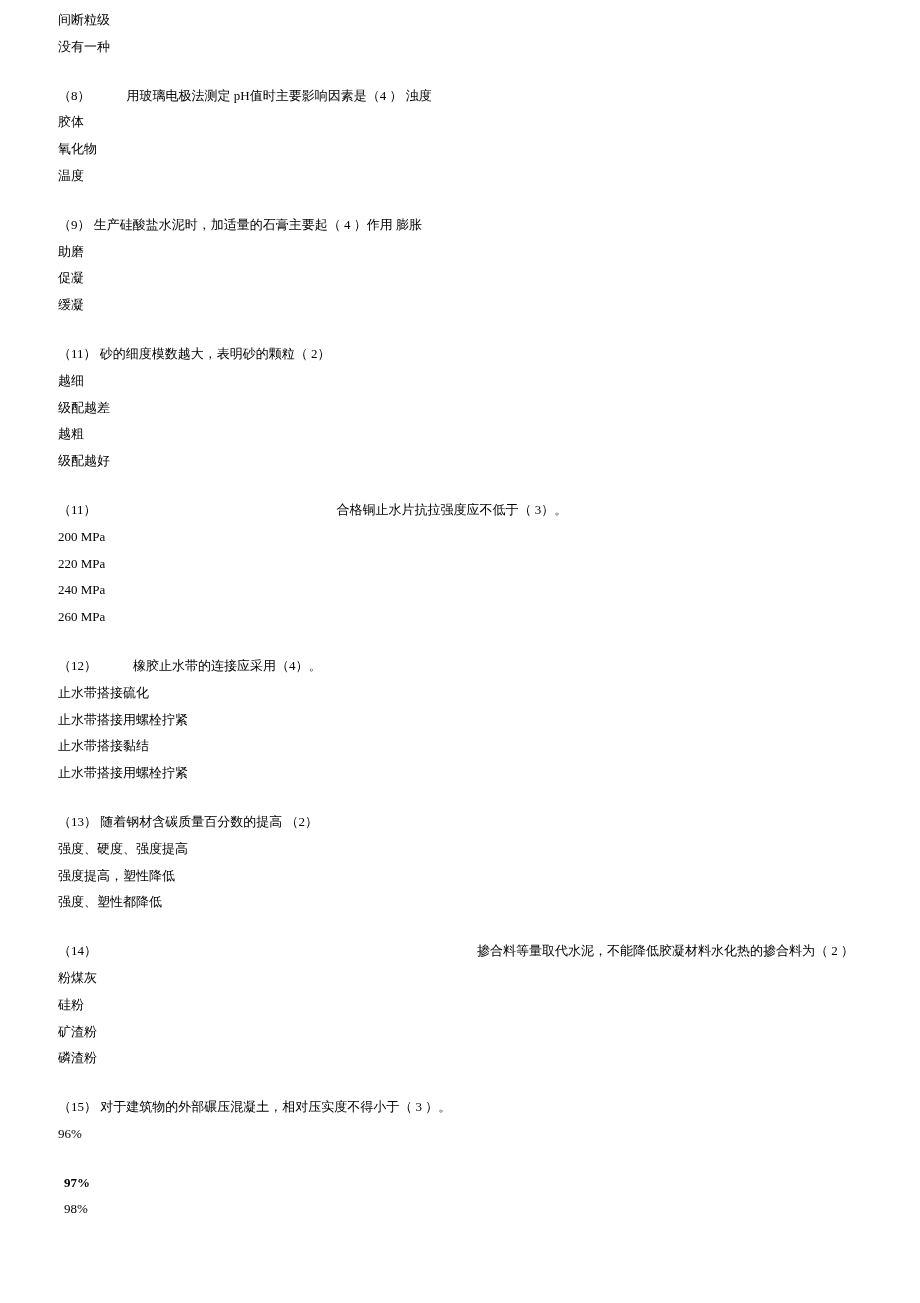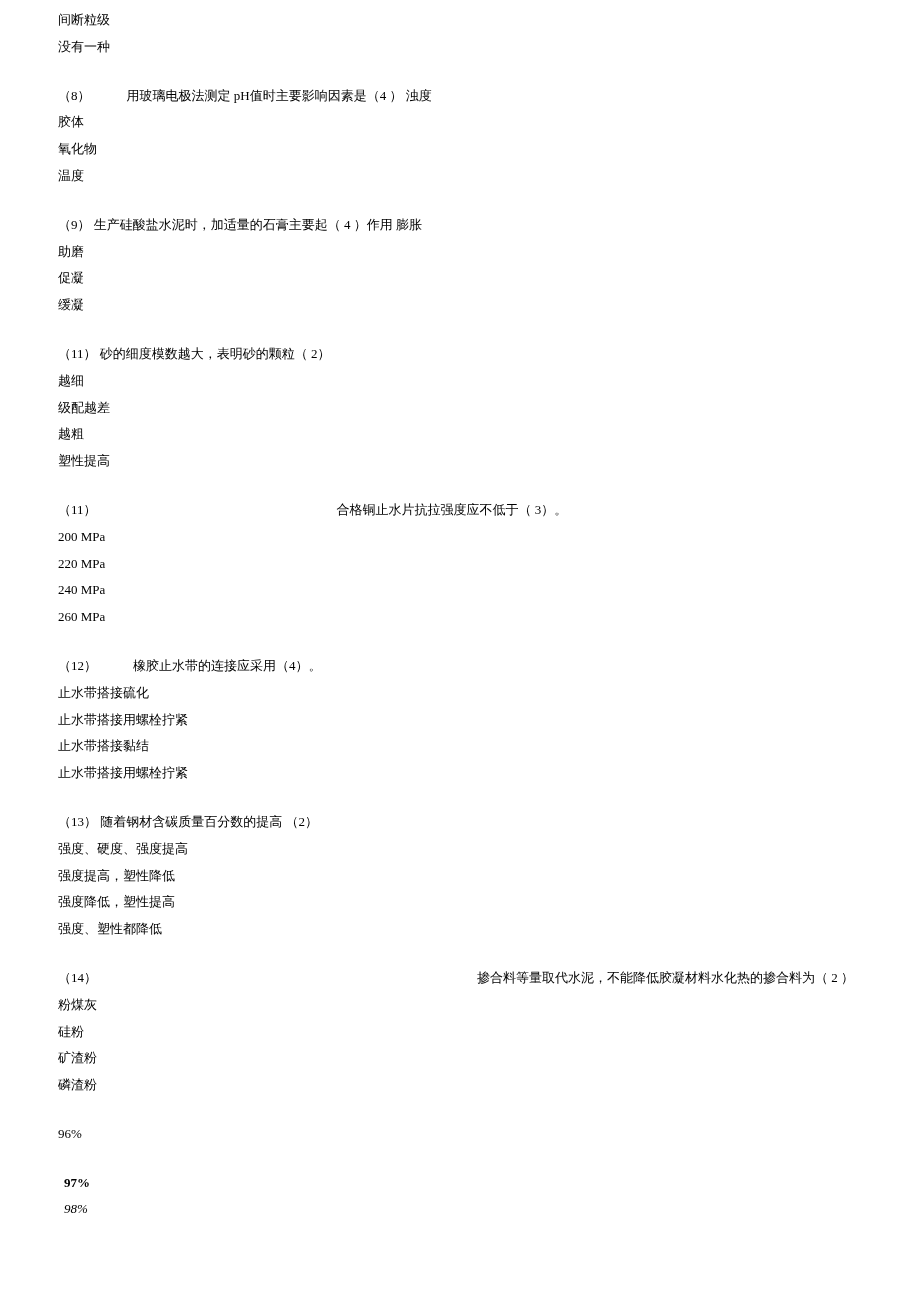--- a/index.html
+++ b/index.html
@@ -51,21 +51,21 @@
   <div class="line">缓凝</div>
 
   <div class="spacer"></div>
 
   <div class="line">
     <span>（11）</span><span> 砂的细度模数越大，表明砂的颗粒（  2）</span>
   </div>
   <div class="line">越细</div>
   <div class="line">级配越差</div>
   <div class="line">越粗</div>
-  <div class="line">塑性提高</div>
+  <div class="line">级配越好</div>
 
   <div class="spacer"></div>
 
   <div class="line">
     <span>（11）</span><span class="wide-gap2"></span><span>合格铜止水片抗拉强度应不低于（  3）。</span>
   </div>
   <div class="line">200 MPa</div>
   <div class="line">220 MPa</div>
   <div class="line">240 MPa</div>
   <div class="line">260 MPa</div>
@@ -80,35 +80,37 @@
   <div class="line">止水带搭接黏结</div>
   <div class="line">止水带搭接用螺栓拧紧</div>
 
   <div class="spacer"></div>
 
   <div class="line">
     <span>（13）</span><span> 随着钢材含碳质量百分数的提高   （2）</span>
   </div>
   <div class="line">强度、硬度、强度提高</div>
   <div class="line">强度提高，塑性降低</div>
-  <div class="line">强度降低，塑性提高</div>
   <div class="line">强度、塑性都降低</div>
 
   <div class="spacer"></div>
 
   <div class="line">
     <span>（14）</span><span style="display:inline-block;width:380px;"></span><span>掺合料等量取代水泥，不能降低胶凝材料水化热的掺合料为（ 2 ）</span>
   </div>
   <div class="line">粉煤灰</div>
   <div class="line">硅粉</div>
   <div class="line">矿渣粉</div>
   <div class="line">磷渣粉</div>
 
   <div class="spacer"></div>
 
+  <div class="line">
+    <span>（15）</span><span> 对于建筑物的外部碾压混凝土，相对压实度不得小于（    3 ）。</span>
+  </div>
   <div class="line">96%</div>
 
   <div class="spacer"></div>
 
   <div class="line" style="padding-left:6px;font-weight:bold;">97%</div>
-  <div class="line" style="padding-left:6px;font-style:italic;">98%</div>
+  <div class="line" style="padding-left:6px;">98%</div>
 
 </div>
 
 </body></html>

